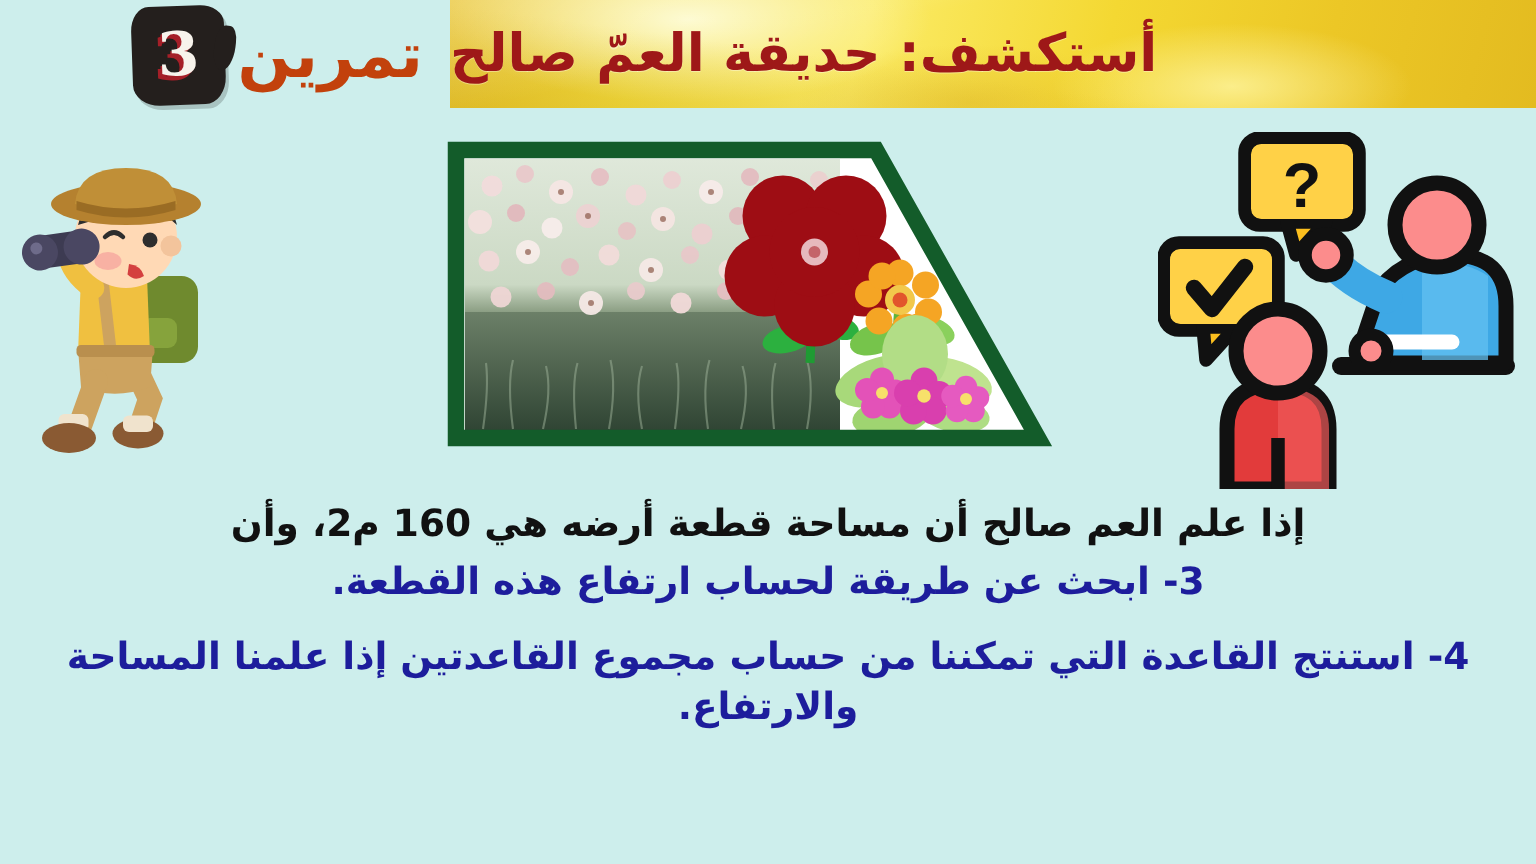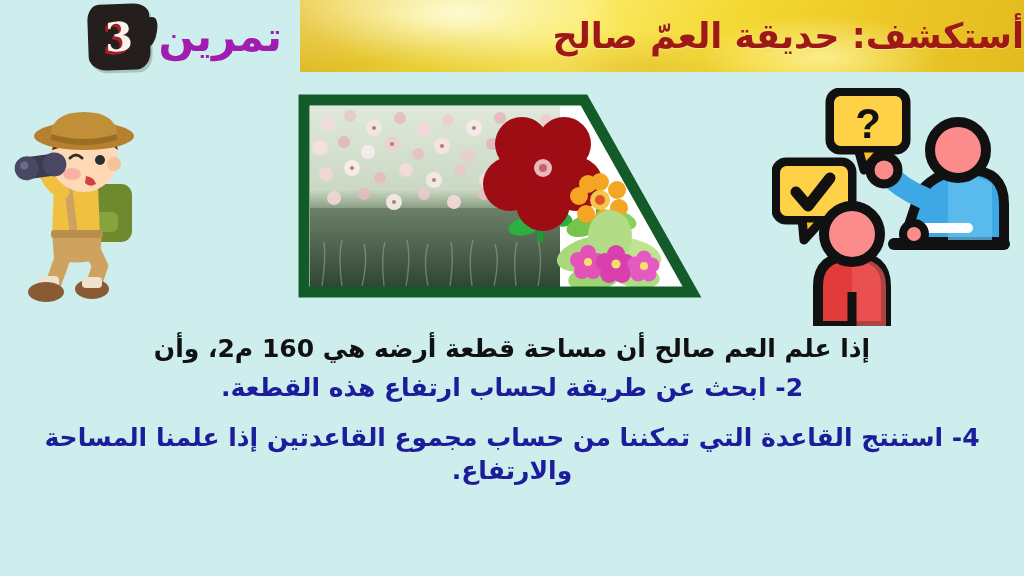--- a/index.html
+++ b/index.html
@@ -21,21 +21,21 @@
     position:absolute; top:0; left:0; width:1024px; height:74px;
   }
   .title-banner {
     position:absolute; top:0; right:0;
     width:724px; height:72px;
     background:
       radial-gradient(ellipse 260px 90px at 22% 18%, rgba(255,255,230,.85) 0%, rgba(255,255,200,0) 62%),
       radial-gradient(ellipse 200px 70px at 72% 80%, rgba(255,248,170,.75) 0%, rgba(255,240,150,0) 60%),
       radial-gradient(ellipse 180px 60px at 48% 95%, rgba(226,186,40,.55) 0%, rgba(226,186,40,0) 65%),
       linear-gradient(105deg, #e8c22a 0%, #f2db3e 18%, #fbeb66 38%, #f4d832 60%, #ecc726 80%, #e3bb20 100%);
-    display:flex; align-items:center; justify-content:flex-start;
+    display:flex; align-items:center; justify-content:flex-end;
     overflow:hidden;
   }
   .title-banner::after{
     content:"";
     position:absolute; inset:0;
     background:
       linear-gradient(168deg, rgba(255,255,255,.28) 0%, rgba(255,255,255,0) 34%),
       linear-gradient(8deg, rgba(196,158,18,.30) 0%, rgba(196,158,18,0) 40%);
     pointer-events:none;
   }
@@ -47,21 +47,21 @@
     white-space:nowrap;
     text-shadow:0 1px 0 rgba(255,255,255,.35);
   }
 
   .exercise-label {
     position:absolute; top:4px; right:742px;
     display:flex; align-items:center; gap:8px;
     direction:rtl;
   }
   .exercise-word {
-    color:#a21caf;
+    color:#c2410c;
     font-size:42px; font-weight:bold;
     line-height:1;
   }
   .badge {
     position:relative;
     width:62px; height:66px;
     background:#241f1d;
     border-radius:12px 16px 14px 18px / 16px 12px 18px 14px;
     box-shadow:2px 3px 0 rgba(0,0,0,.18);
     transform:rotate(-2deg);
@@ -383,19 +383,19 @@
         <circle cx="80" cy="146" r="28" fill="#fc8c8c" stroke="#111111" stroke-width="10"></circle>
       </g>
     </svg>
   </div>
 
   <div class="body-text">
 
     <div class="stmt-line">إذا علم العم صالح أن مساحة قطعة أرضه هي 160 م2، وأن</div>
 
     <div class="q-list">
-      <div class="q-line">2- ابحث عن طريقة لحساب ارتفاع هذه القطعة.</div>
+      <div class="q-line">3- ابحث عن طريقة لحساب ارتفاع هذه القطعة.</div>
       <div class="q-line">4- استنتج القاعدة التي تمكننا من حساب مجموع القاعدتين إذا علمنا المساحة والارتفاع.</div>
     </div>
 
   </div>
 
 </div>
 
 </body></html>

